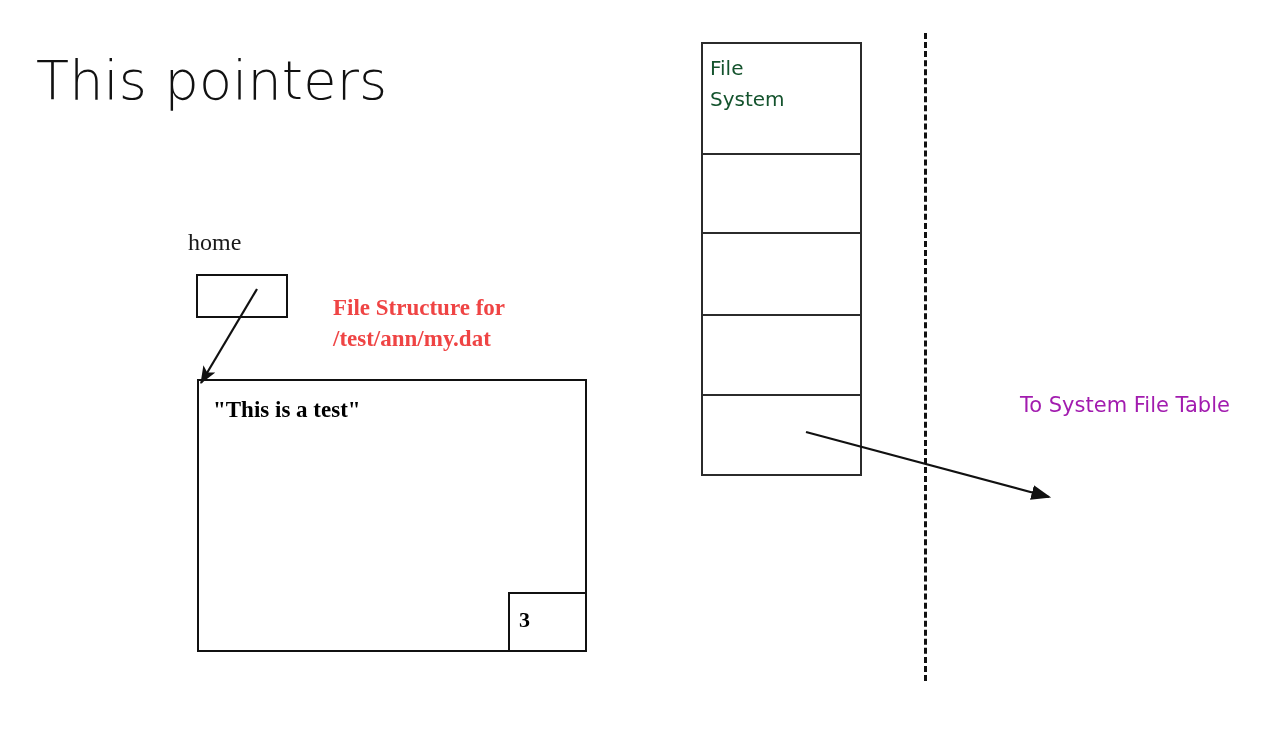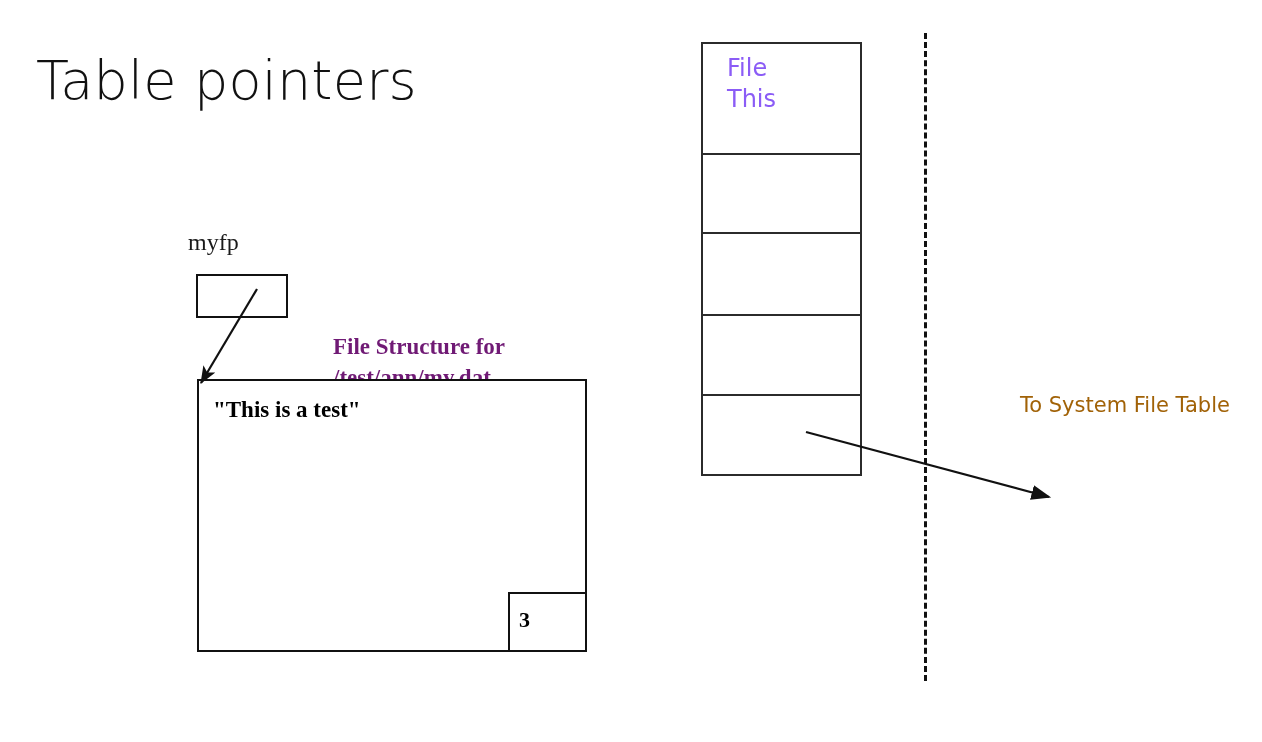--- a/index.html
+++ b/index.html
@@ -55,23 +55,22 @@
 
   
   #file-structure-caption {
     position: absolute;
     left: 333px;
     top: 292px;
     font-family: "Liberation Serif", serif;
     font-weight: bold;
     font-size: 23px;
     line-height: 31px;
-    color: #701a75;
-    white-space: nowrap;
-    margin-top: 39px;
+    color: #ef4444;
+    white-space: nowrap;
   }
 
   
   #file-struct-box {
     position: absolute;
     left: 197px;
     top: 379px;
     width: 390px;
     height: 273px;
     border: 2.5px solid #111111;
@@ -123,25 +122,25 @@
   }
   .fd-row {
     position: absolute;
     left: 0;
     width: 100%;
     box-sizing: border-box;
     border-bottom: 2px solid #2b2b2b;
   }
   .fd-row.last { border-bottom: none; }
   .fd-row-label {
-    padding: 9px 0 0 24px;
+    padding: 9px 0 0 7px;
     font-family: "DejaVu Sans", sans-serif;
-    font-size: 24px;
+    font-size: 20px;
     line-height: 31px;
-    color: #8b5cf6;
+    color: #14532d;
   }
 
   
   #kernel-boundary {
     position: absolute;
     left: 924px;
     top: 33px;
     width: 0;
     height: 648px;
     border-left: 3px dashed #111111;
@@ -158,49 +157,49 @@
   }
 
   
   #system-file-table-label {
     position: absolute;
     left: 1020px;
     top: 391px;
     font-family: "DejaVu Sans", sans-serif;
     font-size: 21px;
     line-height: 28px;
-    color: #a16207;
+    color: #a21caf;
     white-space: nowrap;
   }
 </style>
 </head>
 <body>
 
 <div id="slide">
 
-  <div id="slide-title">Table pointers</div>
-
-  <div id="myfp-label">myfp</div>
+  <div id="slide-title">This pointers</div>
+
+  <div id="myfp-label">home</div>
   <div id="myfp-box"></div>
 
   <div id="file-structure-caption">
     <div>File Structure for</div>
     <div>/test/ann/my.dat</div>
   </div>
 
   <div id="file-struct-box"></div>
   <div id="buffer-text">"This is a test"</div>
   <div id="fd-field-box"></div>
   <div id="fd-field-value">3</div>
 
   <div id="fd-table">
     <div class="fd-row" style="top:0px;height:111px;">
       <div class="fd-row-label">
         <div>File</div>
-        <div>This</div>
+        <div>System</div>
       </div>
     </div>
     <div class="fd-row" style="top:111px;height:79px;"></div>
     <div class="fd-row" style="top:190px;height:82px;"></div>
     <div class="fd-row" style="top:272px;height:80px;"></div>
     <div class="fd-row last" style="top:352px;height:78px;"></div>
   </div>
 
   <div id="kernel-boundary"></div>
 

